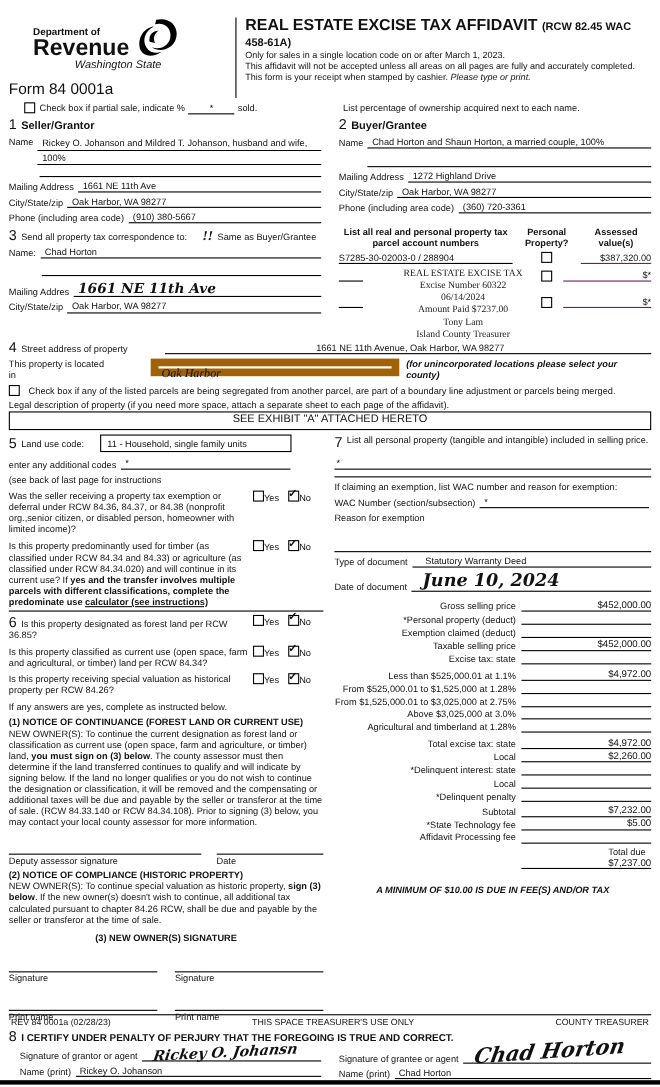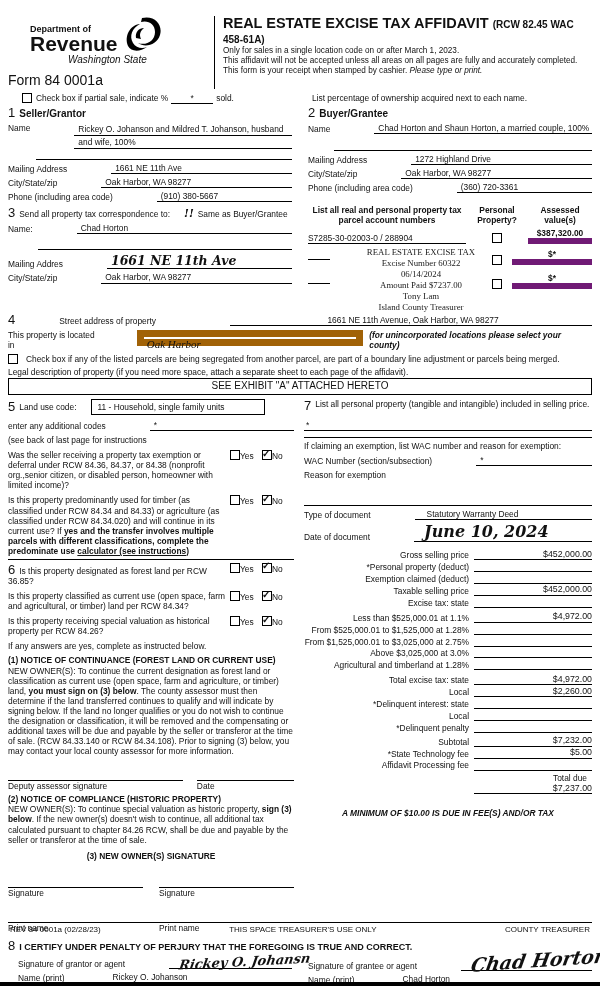--- a/index.html
+++ b/index.html
@@ -29,32 +29,32 @@
   .dept3{font-style:italic;font-size:10px;padding-left:60px;}
   .formno{font-size:14px;margin-top:6px;}
   .hdr-right{flex:1;padding-left:8px;}
   .title{font-size:14.5px;font-weight:bold;line-height:1.05;}
   .title small{font-weight:bold;font-size:10px;}
   .note{font-size:8.2px;}
   
   .half{width:50%;box-sizing:border-box;}
   .half.l{padding-right:8px;}
   .half.r{padding-left:8px;}
-  .fl{display:flex;align-items:flex-end;margin-top:3px;gap:40px;}
+  .fl{display:flex;align-items:flex-end;margin-top:3px;}
   .fl .lab{white-space:nowrap;padding-right:4px;}
   .fl .val{flex:1;border-bottom:1px solid #000;padding-left:4px;min-height:10px;}
   .mlines{flex:1;padding-left:4px;line-height:13px;
      background-image:repeating-linear-gradient(to bottom,transparent 0,transparent 12px,#000 12px,#000 13px);}
   
   .phead{display:flex;font-weight:bold;text-align:center;line-height:1.15;}
   .pc1{width:158px;}.pc2{width:62px;}.pc3{flex:1;}
   .prow{display:flex;align-items:flex-end;margin-top:2px;}
   .pnum{width:158px;border-bottom:1px solid #000;text-align:left;}
   .ppc{width:62px;text-align:center;}
-  .pval{flex:1;border-bottom:6px solid #701a75;text-align:center;font-weight:bold;}
+  .pval{flex:1;border-bottom:1px solid #701a75;text-align:right;}
   .stamparea{position:relative;height:66px;margin-top:3px;}
   .stamp{position:absolute;left:28px;top:0;width:170px;text-align:center;
          font-family:"Liberation Serif",serif;font-size:8.8px;line-height:1.25;color:#1a1a1a;}
   .srow{position:absolute;right:0;width:100px;display:flex;align-items:flex-end;}
   .srow .pval{margin-left:10px;}
   .stub{position:absolute;left:0;width:22px;border-bottom:1px solid #000;height:8px;}
   
   .locbox{display:inline-block;border:7px solid #a16207;width:228px;height:13px;
           font-family:"Liberation Serif",serif;font-size:11px;padding:1px 3px;box-sizing:border-box;font-style:italic;}
   .legalbox{border:1px solid #000;text-align:center;font-size:10px;padding:1.5px 0;margin-top:1px;}

